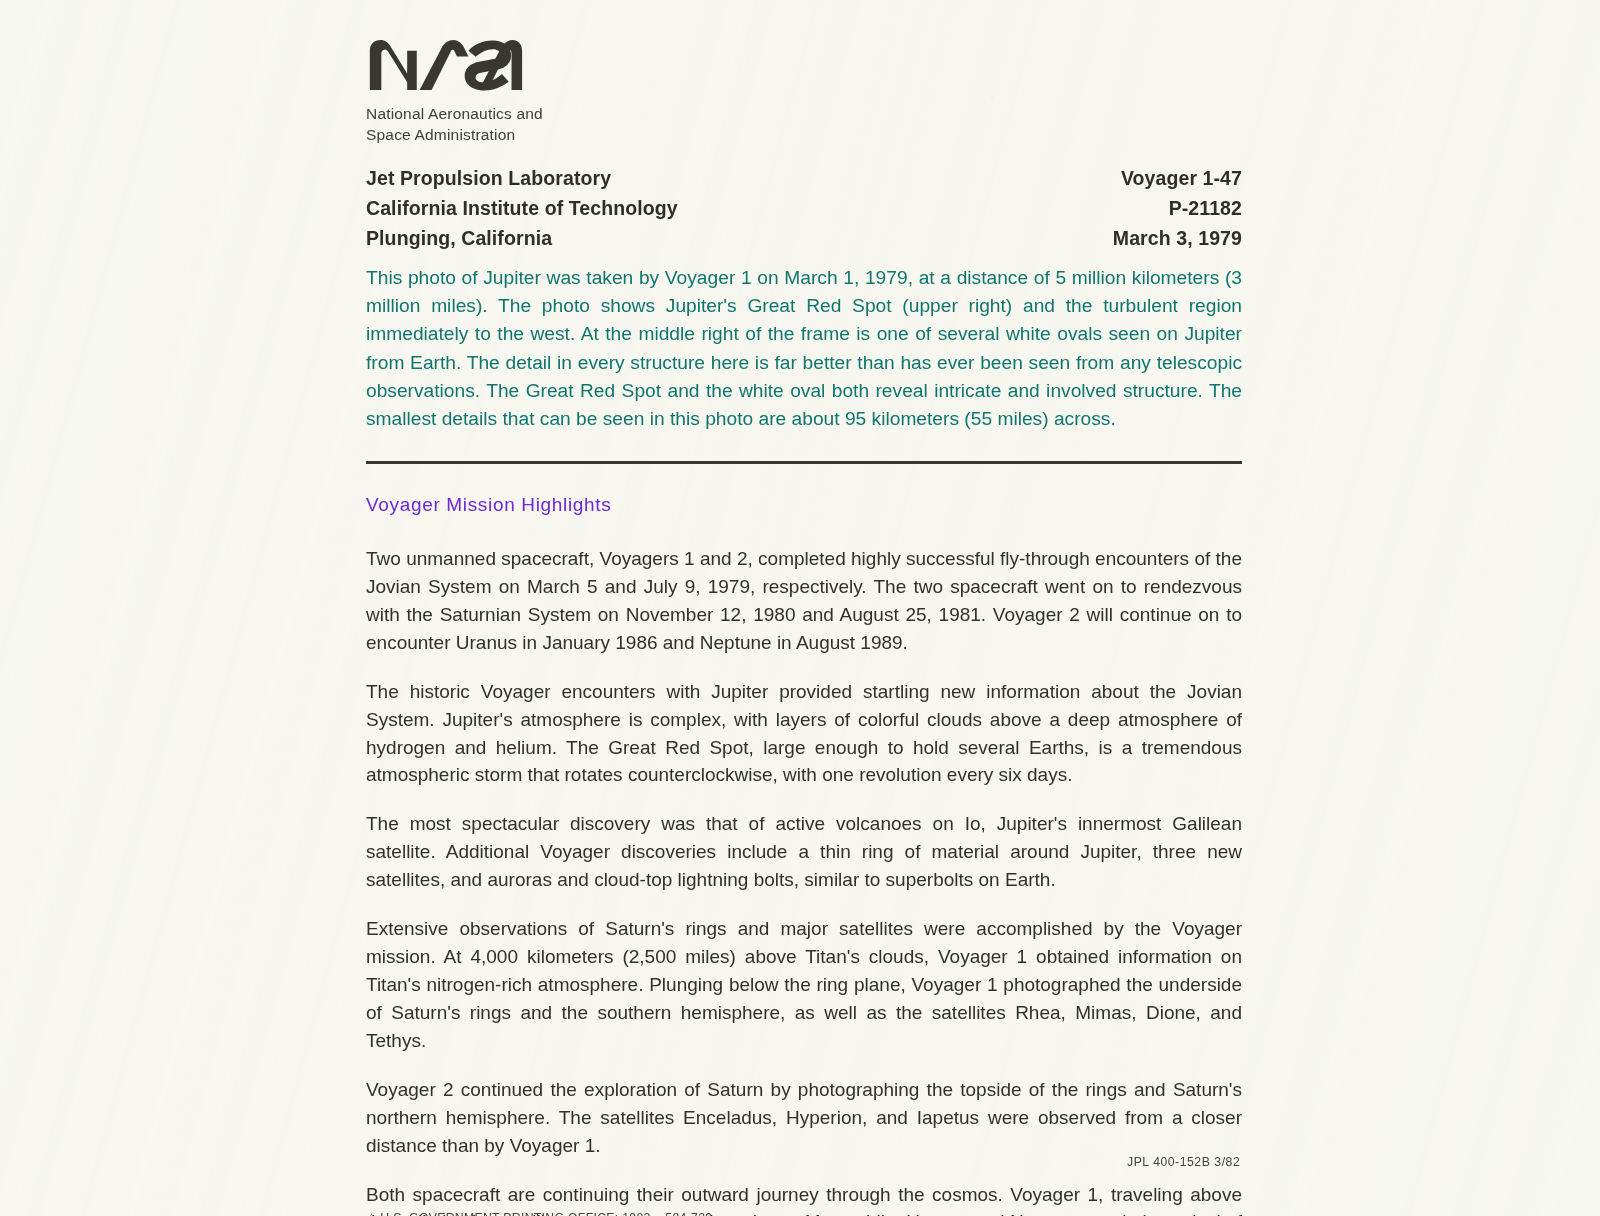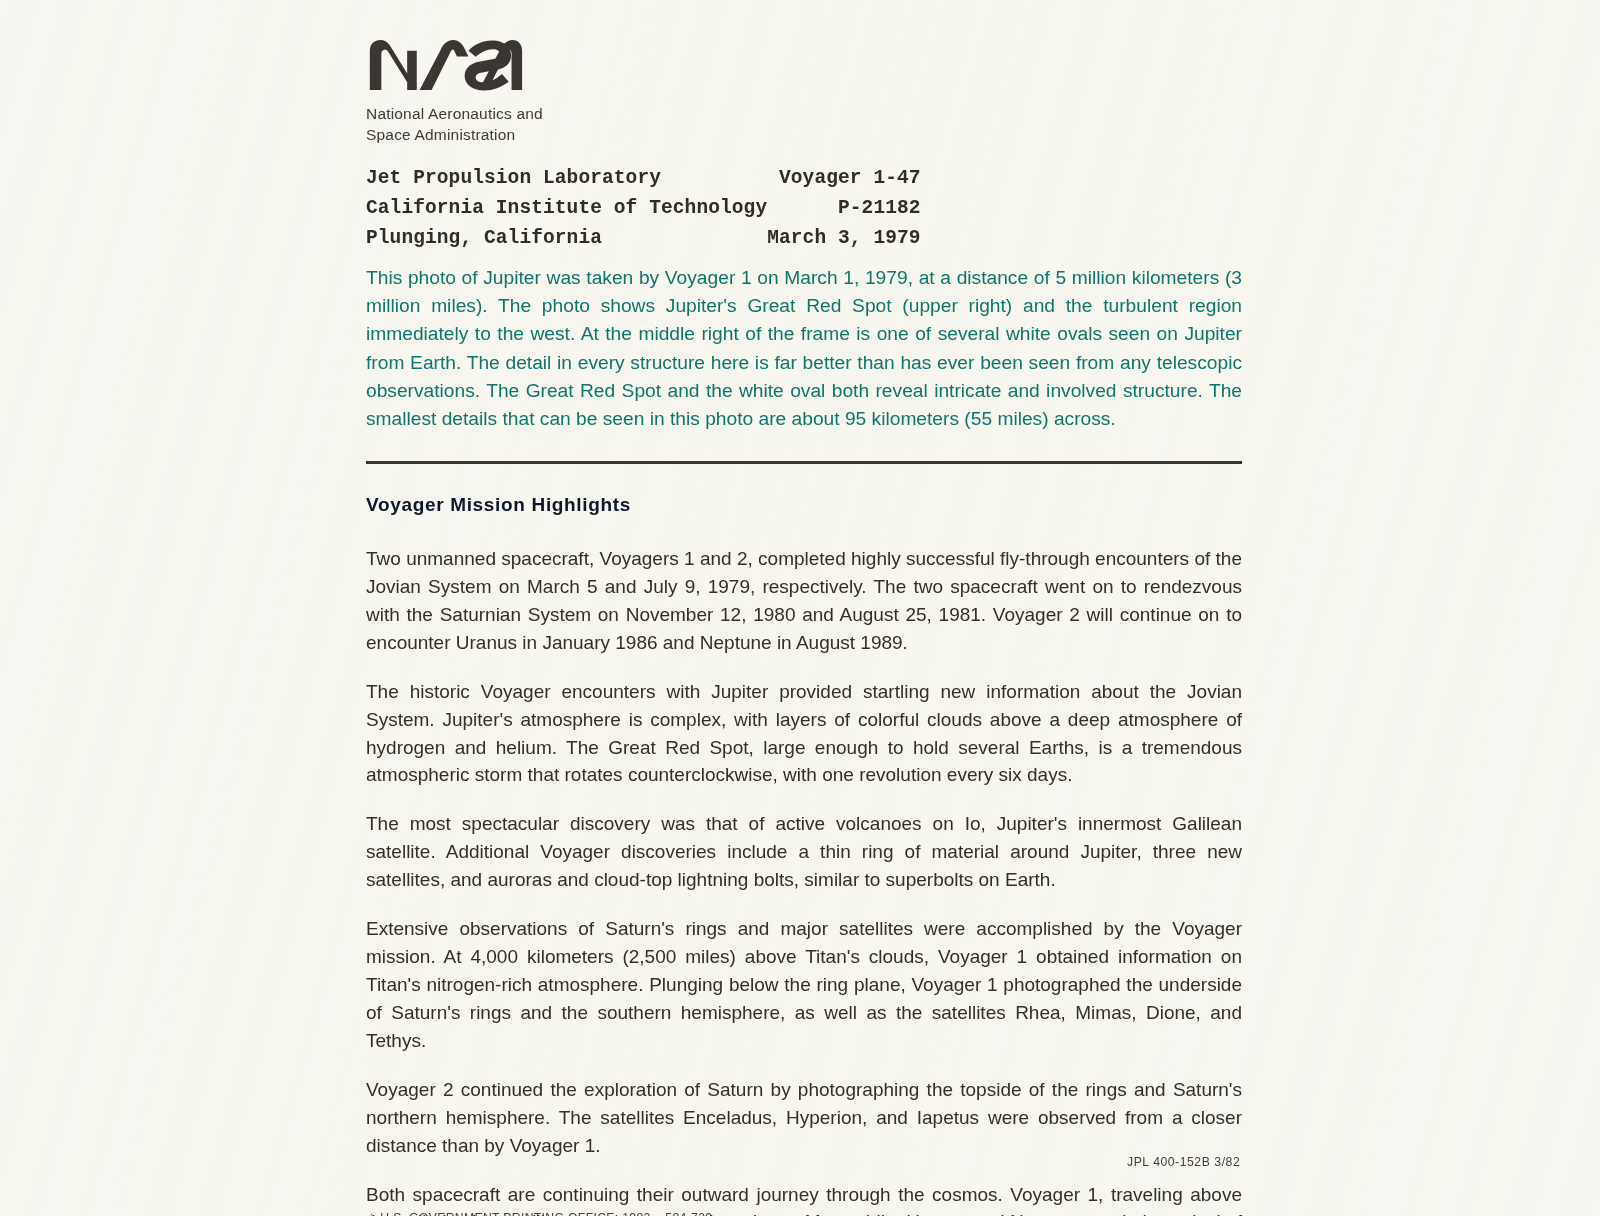--- a/index.html
+++ b/index.html
@@ -64,23 +64,22 @@
     white-space: pre-line;
   }
 
   
   .ident-row {
     position: absolute;
     left: 366px;
     top: 164px;
     width: 876px;
     display: flex;
-    justify-content: flex-start;
+    justify-content: space-between;
     align-items: flex-start;
-    font-family: Liberation Mono, monospace;
   }
   .ident-left, .ident-right {
     font-weight: bold;
     font-size: 19.5px;
     line-height: 1.53;
     letter-spacing: .005em;
     color: #312e2a;
   }
   .ident-right { text-align: right; }
 
@@ -105,24 +104,24 @@
     width: 876px;
     height: 3px;
     background: #3a3632;
   }
 
   
   .section-title {
     position: absolute;
     left: 366px;
     top: 494px;
-    font-weight: bold;
+    font-weight: normal;
     font-size: 19px;
     letter-spacing: .035em;
-    color: #0f172a;
+    color: #6d28d9;
   }
   .highlights {
     position: absolute;
     left: 366px;
     top: 545px;
     width: 876px;
   }
   .highlights p {
     margin: 0 0 21px 0;
     font-size: 19px;

